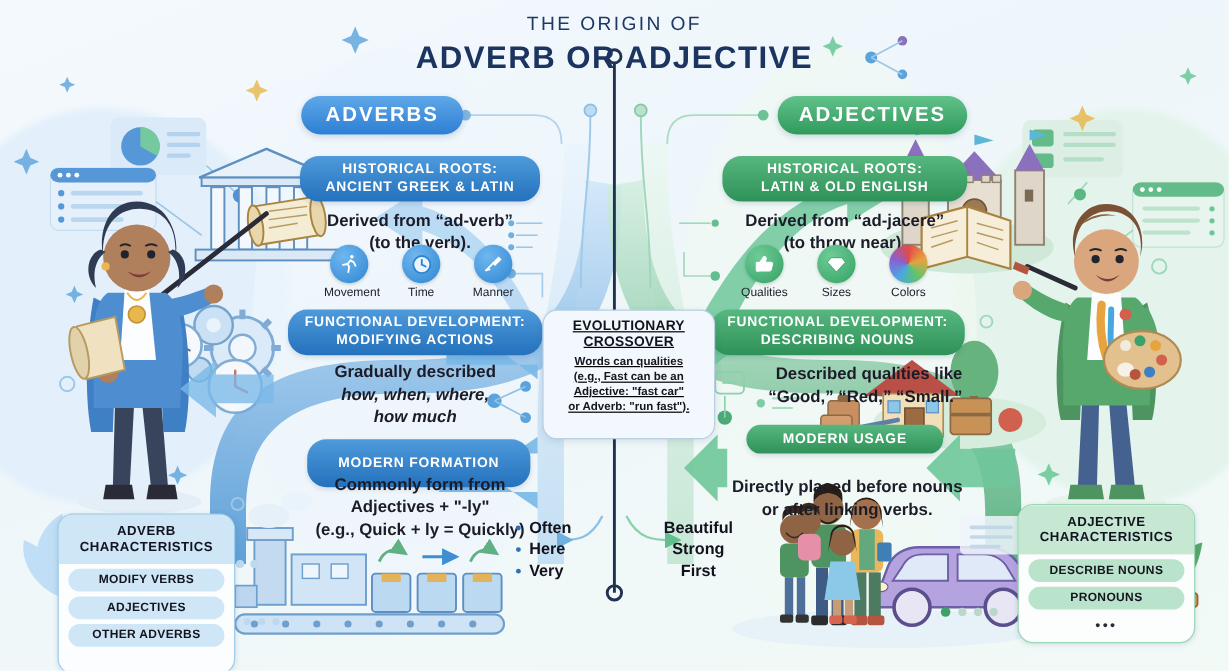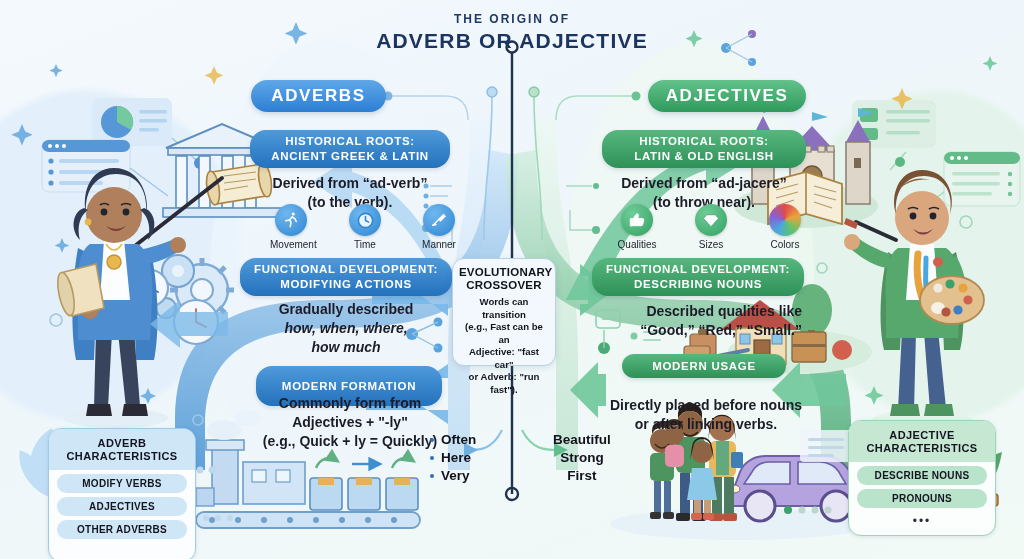--- a/index.html
+++ b/index.html
@@ -22,24 +22,24 @@
   .blob-r { right:-50px; top:90px; width:280px; height:330px;
             background:#e4f4ec; filter: blur(2px); border-radius:52% 48% 45% 55%/46% 52% 48% 54%; }
   .blob-c-l { left:210px; top:40px; width:250px; height:480px; background:#eef6fc;
               border-radius:45% 55% 50% 50%/50% 50% 50% 50%; opacity:.65; }
   .blob-c-r { right:210px; top:40px; width:250px; height:480px; background:#eff9f3;
               border-radius:55% 45% 50% 50%/50% 50% 50% 50%; opacity:.65; }
 
   
   .title-wrap { position:absolute; left:0; right:0; top:12px; text-align:center; z-index:22; }
   .title-sub {
-    font-size:12px; font-weight:bold; letter-spacing:2.0px; color:#1f3864;
+    font-size:16px; font-weight:normal; letter-spacing:2.0px; color:#1f3864;
   }
   .title-main {
-    font-size:21px; font-weight:bold; letter-spacing:1.2px; color:#1b3460; margin-top:3px;text-align:center;
+    font-size:26px; font-weight:bold; letter-spacing:1.2px; color:#1b3460; margin-top:3px;text-align:center;
   }
 
   
   .pill {
     position:absolute; border-radius:22px; color:#fff; font-weight:bold;
     display:flex; align-items:center; justify-content:center;
     letter-spacing:1.6px; z-index:20;
     box-shadow:0 2px 5px rgba(30,60,100,.18);
   }
   .pill-adv { left:251px; top:80px; width:135px; height:32px; font-size:17px;
@@ -56,38 +56,39 @@
   }
   .b-blue { background:linear-gradient(180deg,#4e9ada,#2471bd); }
   .b-green { background:linear-gradient(180deg,#57b87f,#2e9158); }
 
   .body-txt {
     position:absolute; text-align:center; color:#1c1c28;
     font-size:14px; line-height:1.35; z-index:20; font-weight:bold;
   }
 
   
-  .icoset { position:absolute; display:flex; gap:32px; z-index:20; }
+  .icoset { position:absolute; display:flex; gap:18px; z-index:20; }
   .ico-item { width:42px; text-align:center; }
   .ico-circle {
     width:32px; height:32px; border-radius:50%; margin:0 auto 3px;
     display:flex; align-items:center; justify-content:center;
     font-size:16px; color:#fff; box-shadow:0 1px 3px rgba(0,0,0,.18);
   }
   .ic-blue { background:radial-gradient(circle at 35% 30%,#6fb7ef,#2e86d2); }
   .ic-green { background:radial-gradient(circle at 35% 30%,#6fcc97,#33a163); }
   .ic-rainbow { background:conic-gradient(#e04b4b,#e8a33d,#5fc46d,#49a7e0,#8a5fd2,#e04b4b); }
   .ico-label { font-size:10px; color:#23232f; font-weight:normal; }
 
   
   .hub {
-    position:absolute; left:452px; top:258px; width:104px; height:108px;
+    position:absolute; left:452px; top:258px; width:144px; height:108px;
     background:#f2f8fd; border:1.6px solid #b9cfe2; border-radius:12px;
     z-index:25; padding:7px 6px; text-align:center;
     box-shadow:0 2px 6px rgba(40,70,110,.12);
+    text-decoration:underline;
   }
   .hub-title { font-size:11.5px; font-weight:bold; color:#10131c; line-height:1.15; letter-spacing:.2px;}
   .hub-body { font-size:9.6px; color:#15151f; line-height:1.3; margin-top:4px; font-weight:bold;}
 
   
   .wordlist { position:absolute; z-index:22; font-size:13.5px; font-weight:bold; color:#12121c; line-height:1.32; }
   .wordlist li { list-style:none; position:relative; padding-left:11px; }
   .wordlist li::before {
     content:""; position:absolute; left:0; top:7px; width:4px; height:4px;
     border-radius:50%; background:#2f6fb5;
@@ -705,21 +706,21 @@
     <div>Adjectives + "-ly"</div>
     <div>(e.g., Quick + ly = Quickly)</div>
   </div>
 
   <div class="hub">
     <div class="hub-title">
       <div>EVOLUTIONARY</div>
       <div>CROSSOVER</div>
     </div>
     <div class="hub-body">
-      <div>Words can transition</div>
+      <div>Words can qualities</div>
       <div>(e.g., Fast can be an</div>
       <div>Adjective: "fast car"</div>
       <div>or Adverb: "run fast").</div>
     </div>
   </div>
 
   <div class="banner b-green" style="left:602px; top:130px; width:204px; height:38px;">
     <span>
       <span>HISTORICAL ROOTS:</span><br>
       <span>LATIN &amp; OLD ENGLISH</span>

